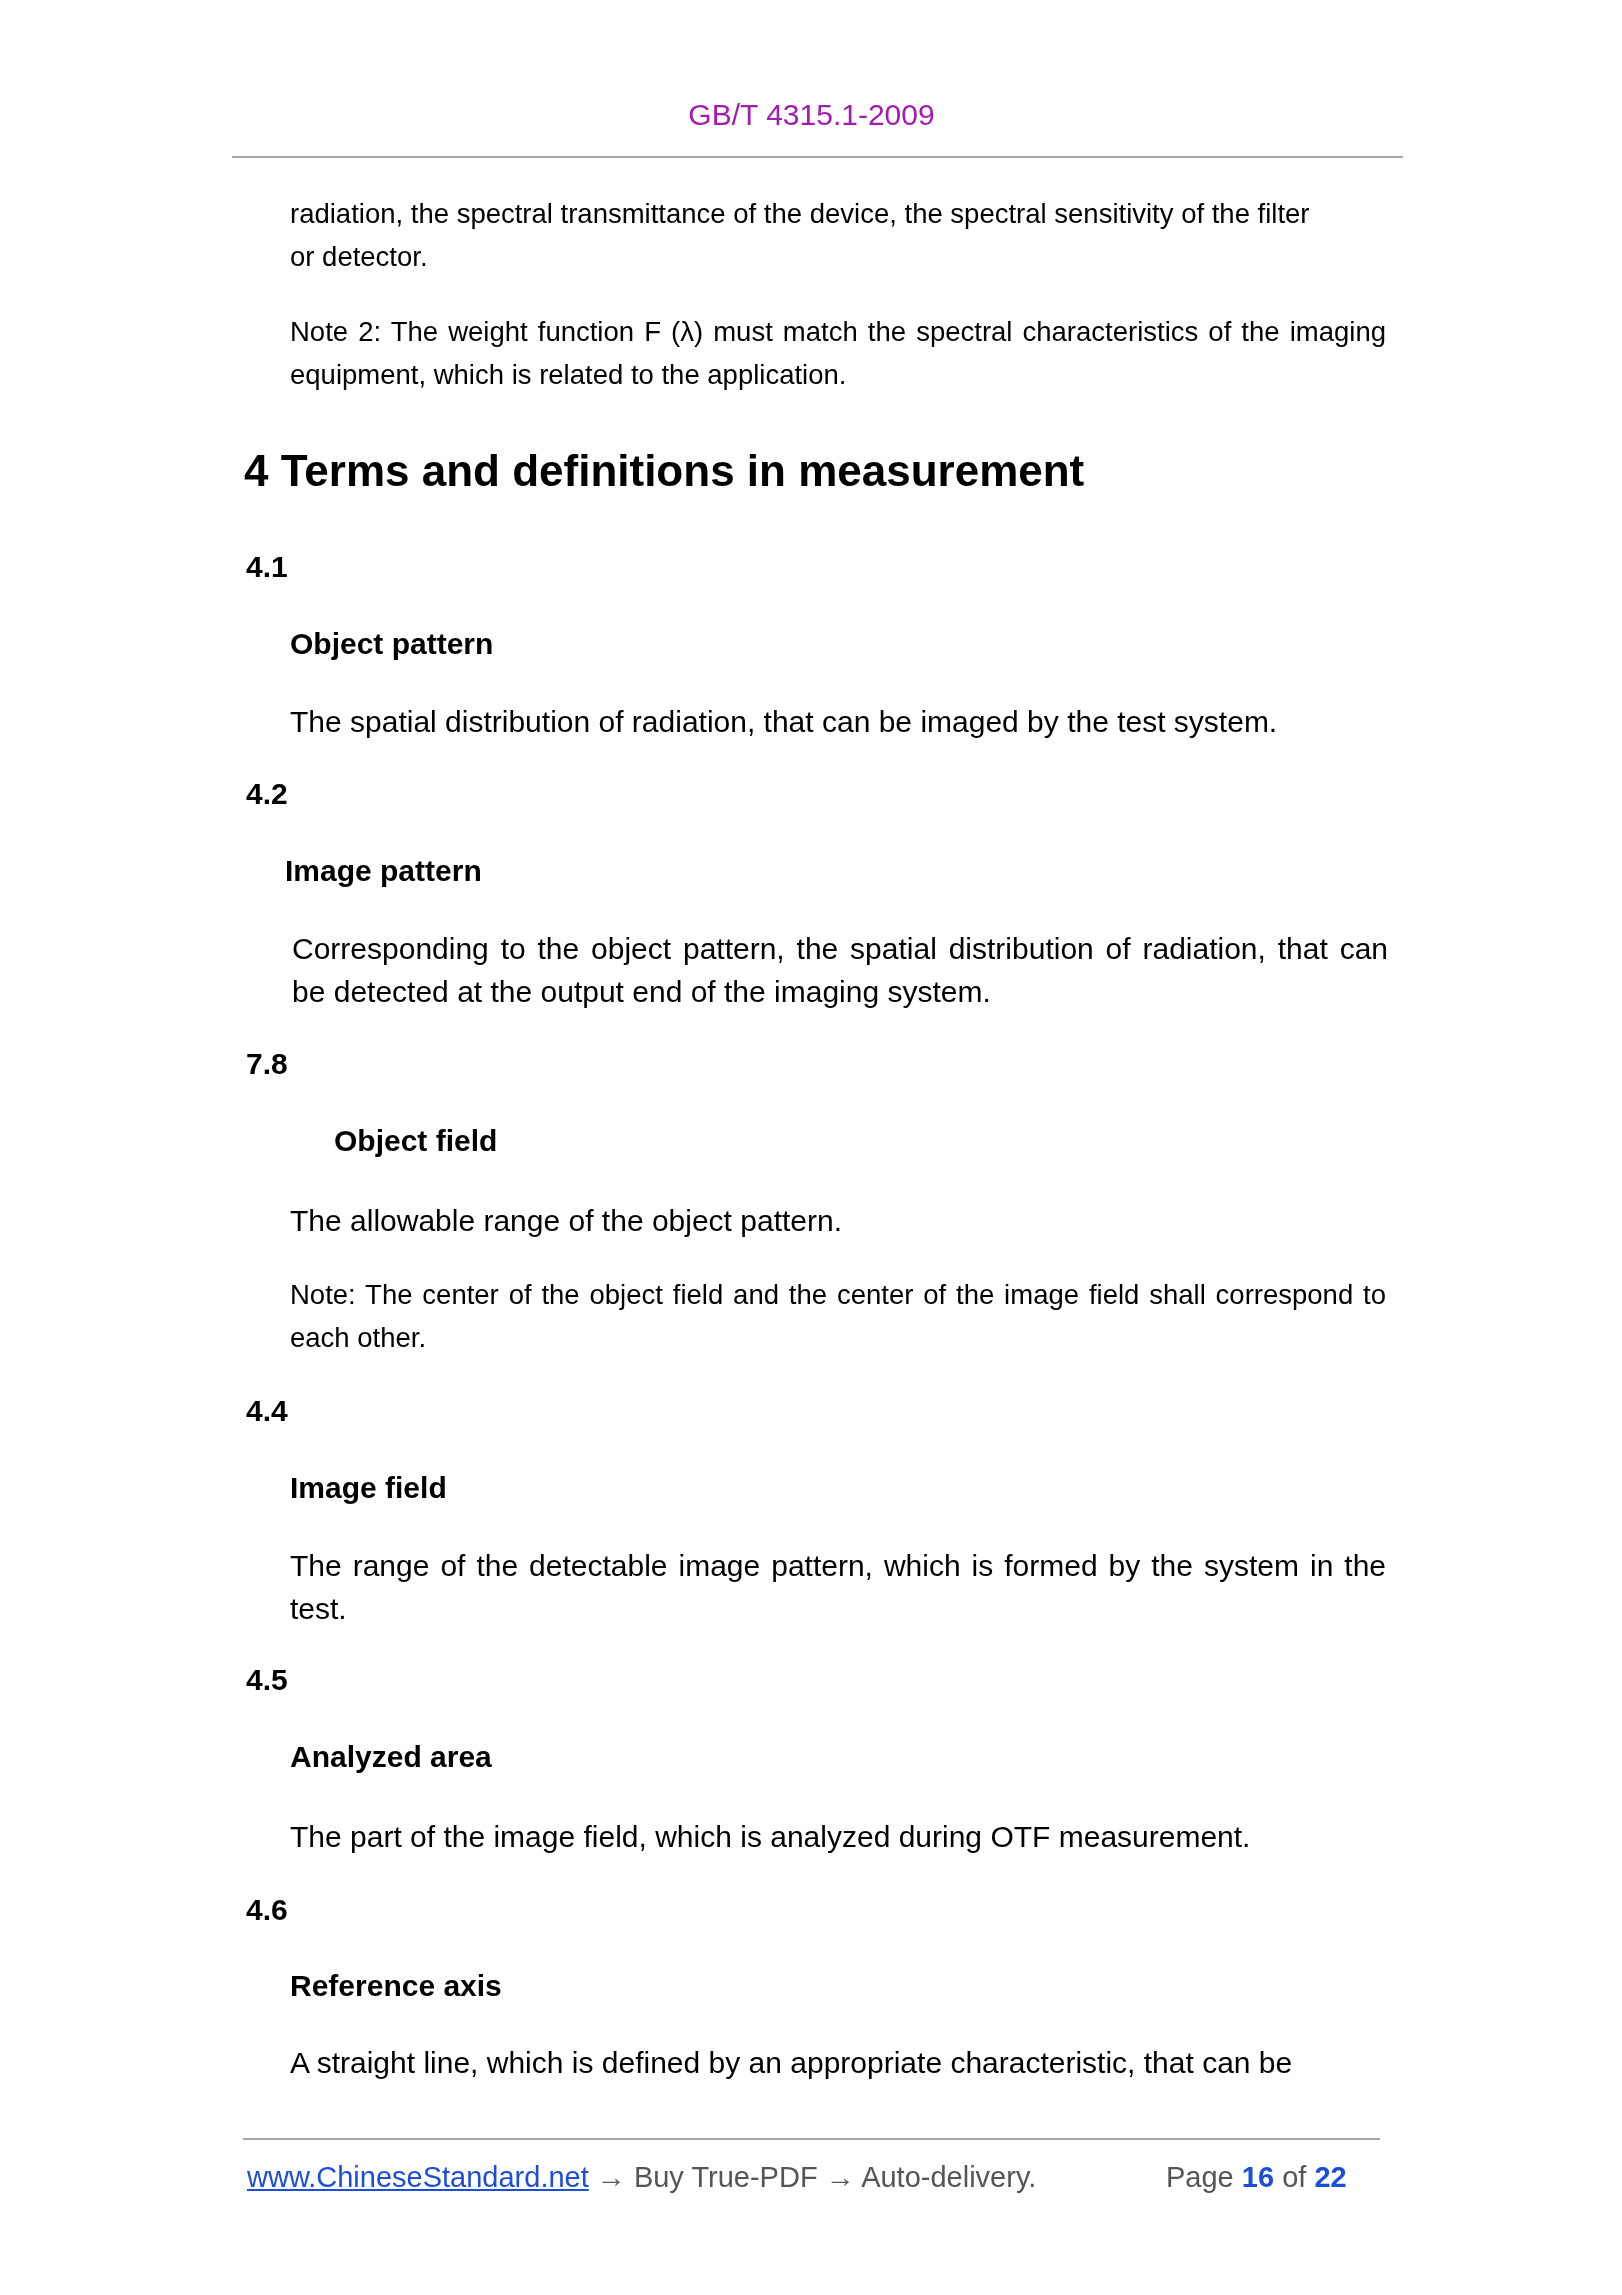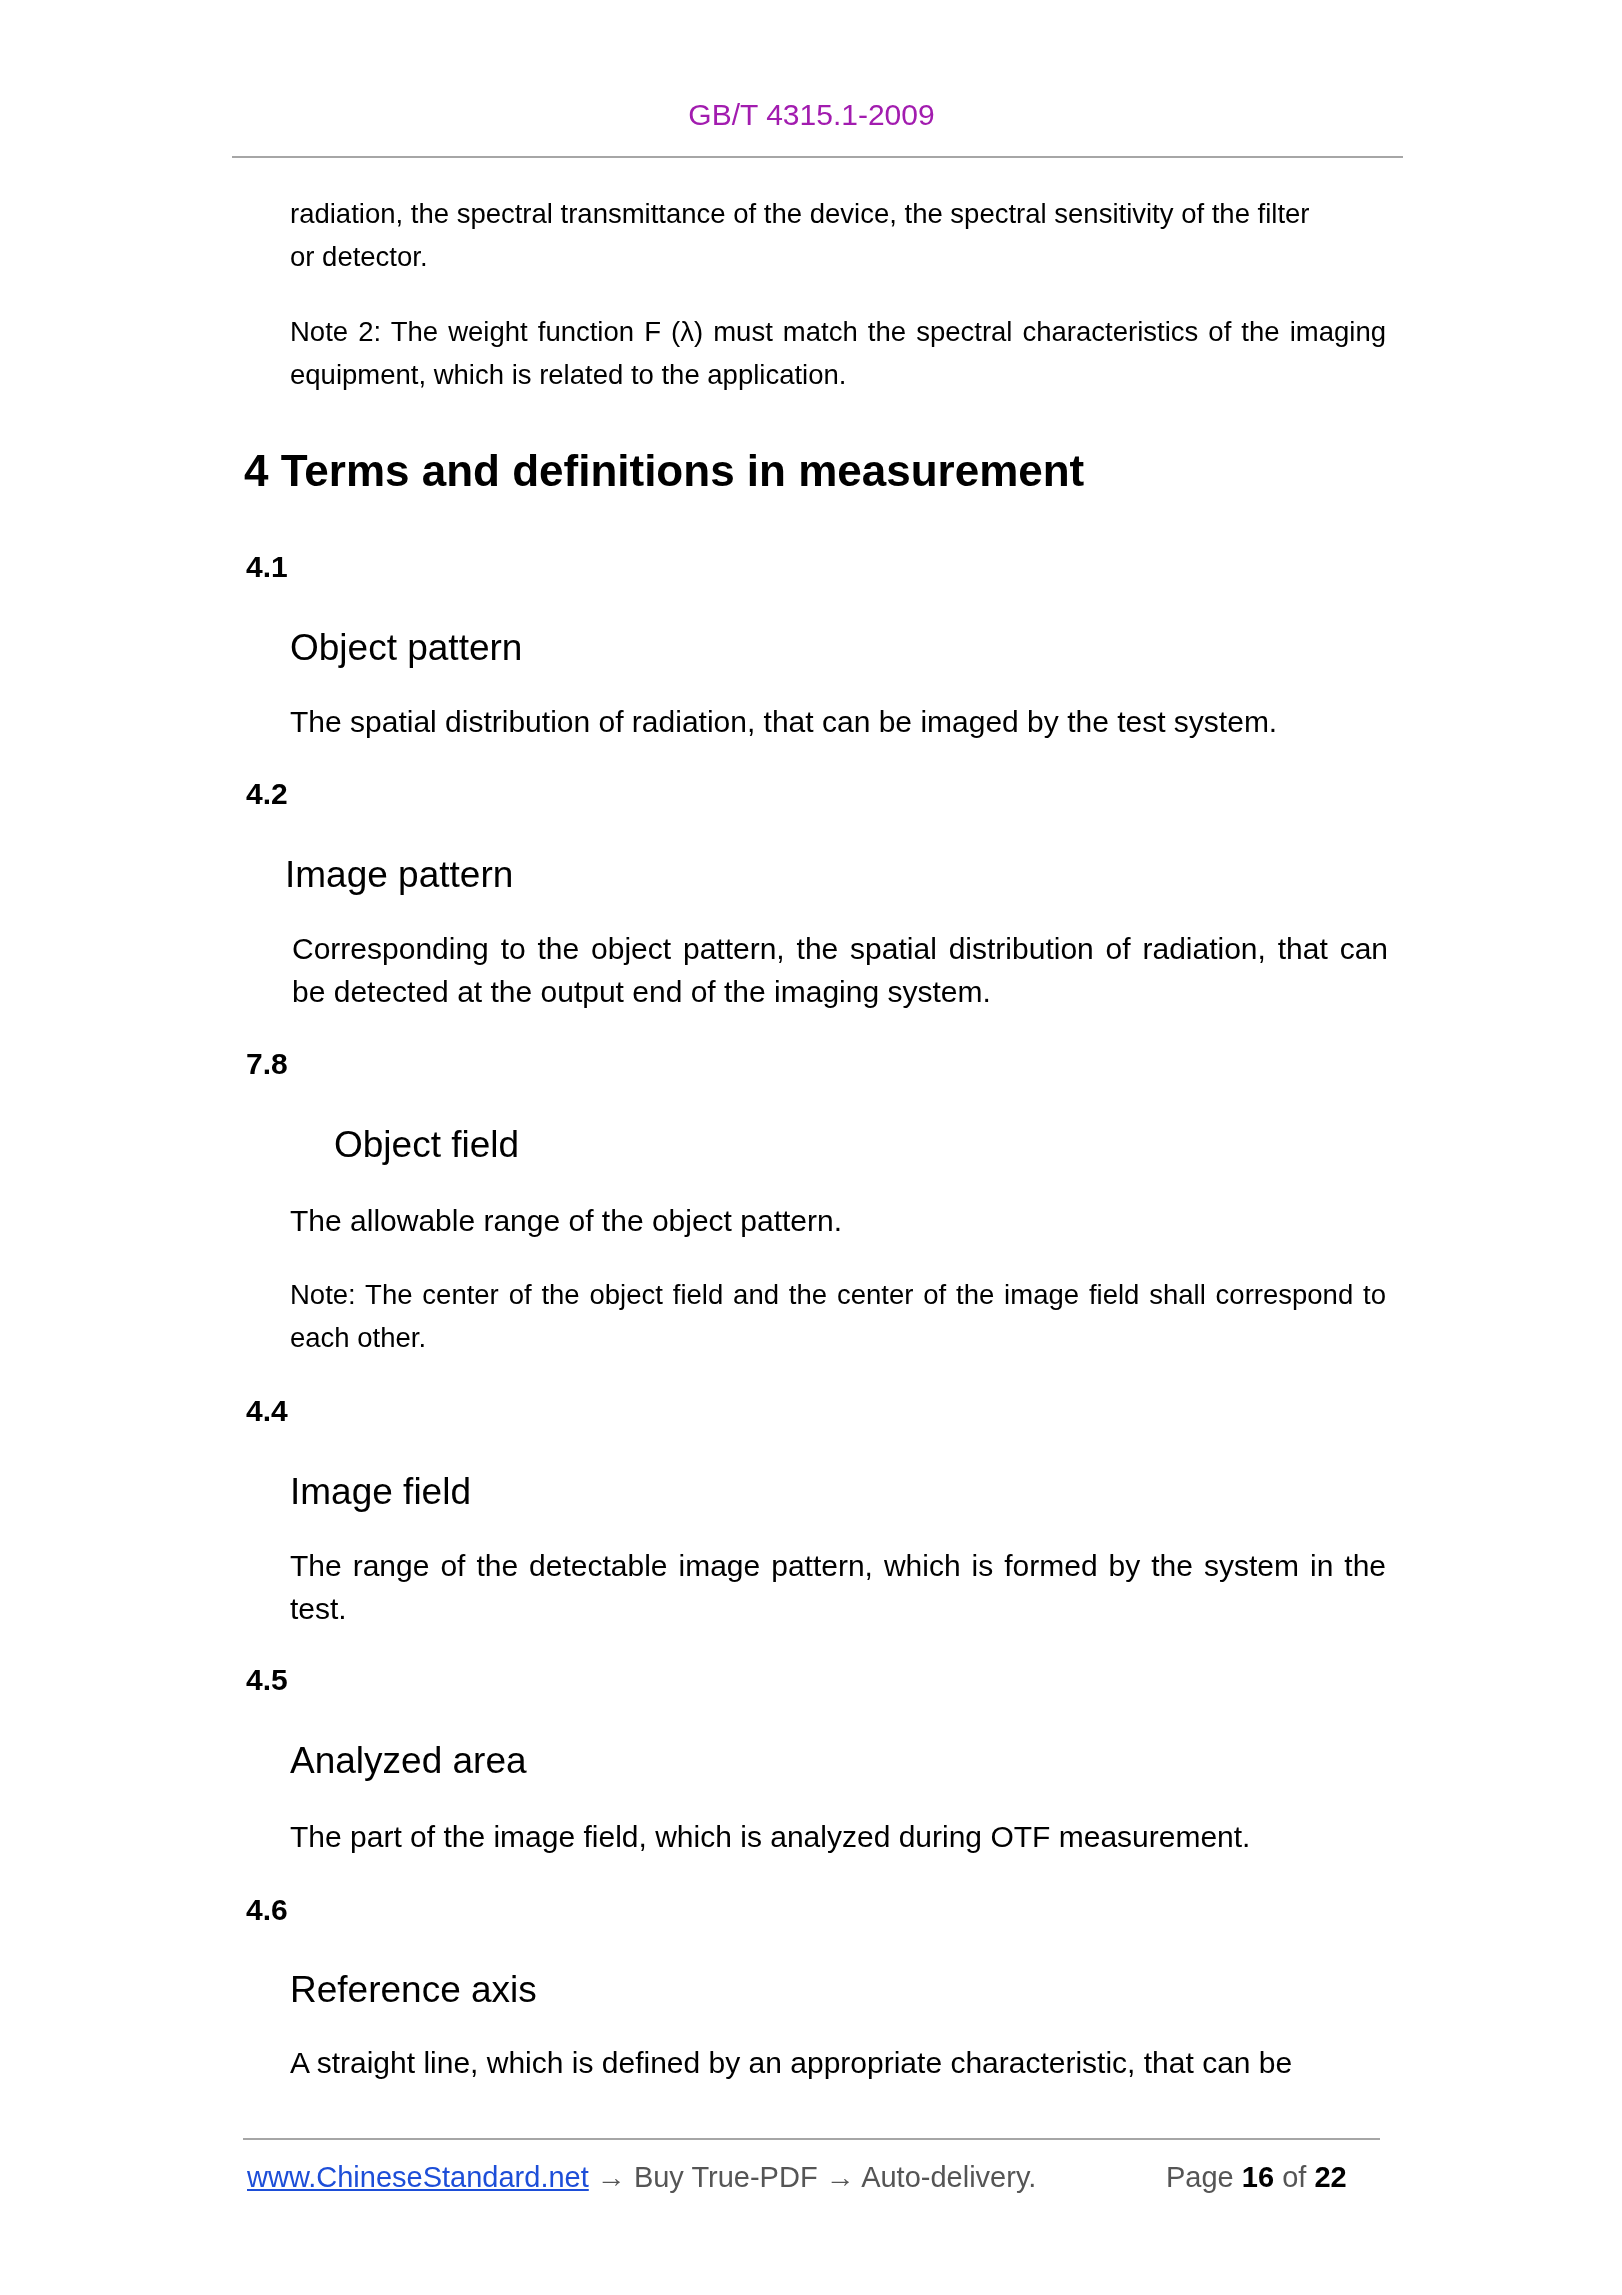--- a/index.html
+++ b/index.html
@@ -6,24 +6,24 @@
   body { width: 1623px; height: 2295px; position: relative; overflow: hidden;
          font-family: "Liberation Sans", "DejaVu Sans", sans-serif; color: #000; }
   .abs { position: absolute; white-space: nowrap; }
   .hdr { left: 0; width: 1623px; text-align: center; top: 98px; font-size: 30px; color: #a21caf; }
   .hr { position: absolute; height: 1.7px; background: #a6a6a6; }
   .body-text { font-size: 30px; line-height: 43px; }
   .small-text { font-size: 27.5px; line-height: 43px; }
   .just { white-space: normal; text-align: justify; text-align-last: left; }
   .h1 { font-size: 44px; font-weight: bold; }
   .num { font-size: 30px; font-weight: bold; }
-  .term { font-size: 37px; font-weight: normal; }
+  .term { font-size: 30px; font-weight: bold; }
   .foot { font-size: 29px; color: #555555; }
   .foot a { color: #1d4ed8; text-decoration: underline; }
-  .foot b { color: #000000; }
+  .foot b { color: #1d4ed8; }
 </style>
 </head>
 <body>
 
 <div class="abs hdr">GB/T 4315.1-2009</div>
 <div class="hr" style="left:232px; width:1171px; top:156px;"></div>
 
 <div class="abs small-text" style="left:290px; top:192px;">radiation, the spectral transmittance of the device, the spectral sensitivity of the filter</div>
 <div class="abs small-text" style="left:290px; top:235px;">or detector.</div>
 <div class="abs small-text just" style="left:290px; top:310px; width:1096px;">Note 2: The weight function F (λ) must match the spectral characteristics of the imaging equipment, which is related to the application.</div>

